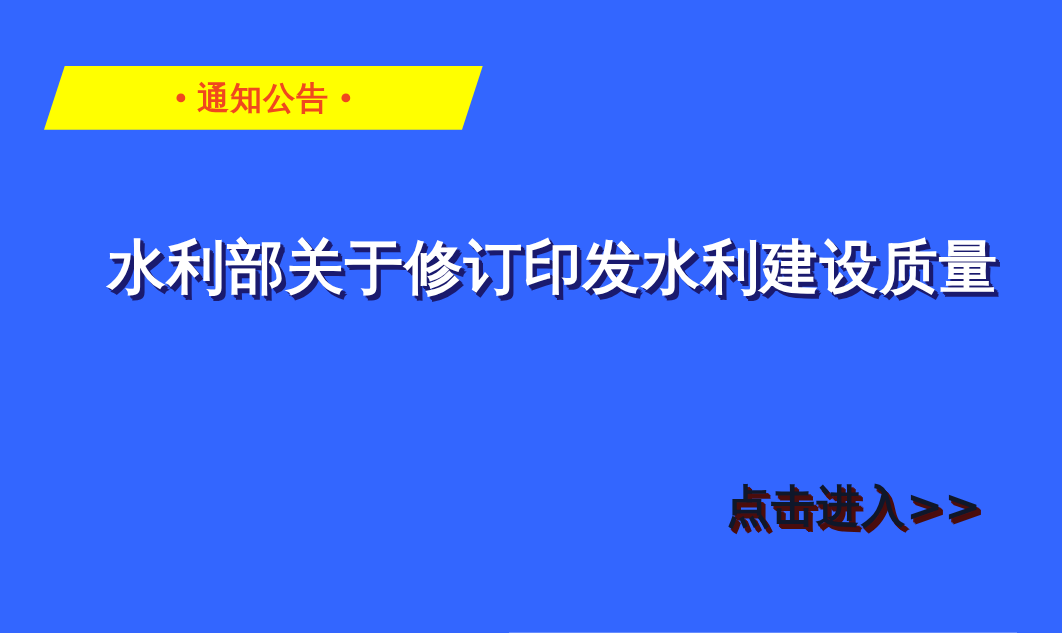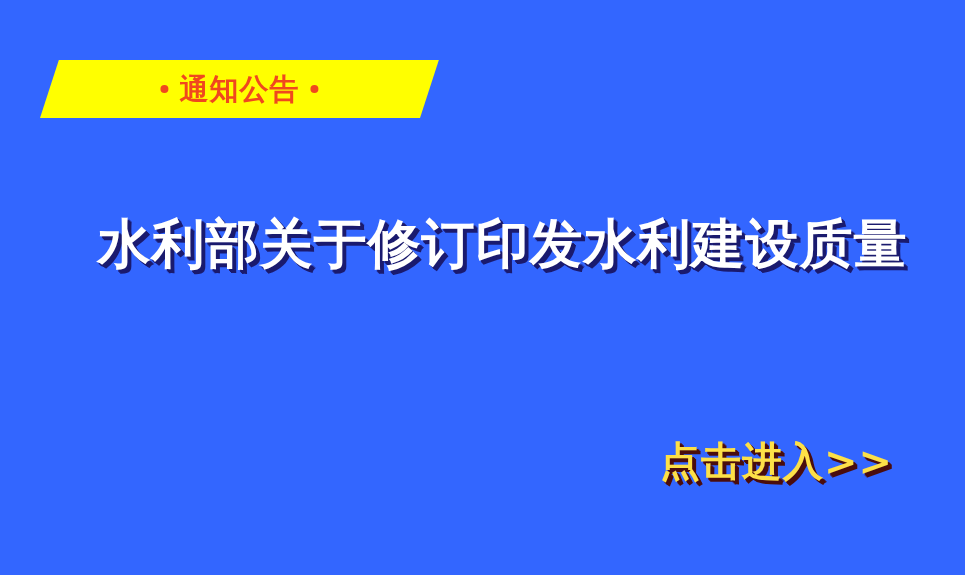--- a/index.html
+++ b/index.html
@@ -95,21 +95,21 @@
 
   
   .cta {
     position: absolute;
     right: 72px;
     top: 436px;
     font-family: "DejaVu Serif", "Liberation Serif", serif;
     font-weight: bold;
     font-size: 40px;
     line-height: 50px;
-    color: #fde047;
+    color: #0f172a;
     white-space: nowrap;
     letter-spacing: 1px;
     cursor: pointer;
     text-shadow:
        4px 4px 0 #4a0d0d,
        3px 3px 0 #4a0d0d,
        2px 2px 0 #5a1212;
   }
 </style>
 </head>

